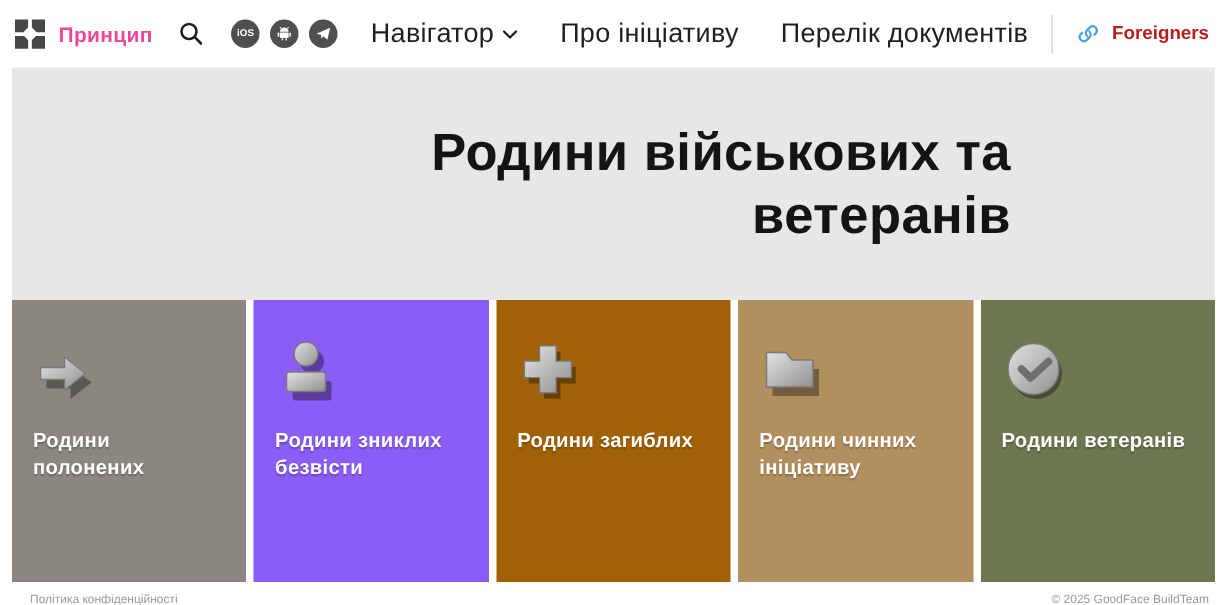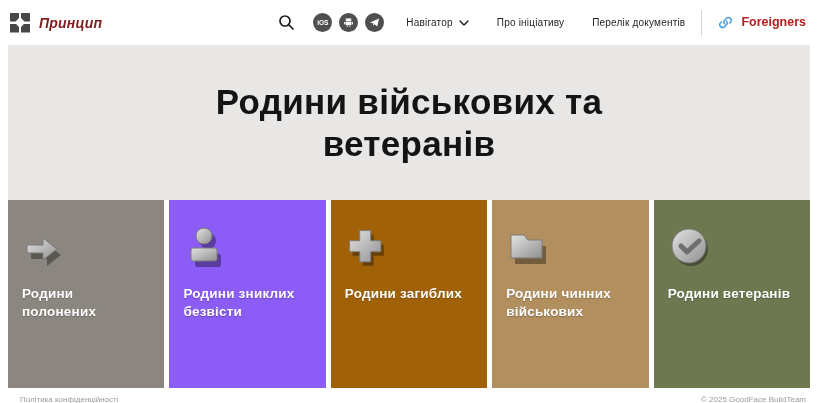--- a/index.html
+++ b/index.html
@@ -23,56 +23,56 @@
     display: grid;
     grid-template-columns: 9px 9px;
     grid-template-rows: 9px 9px;
     gap: 2px;
   }
   .logo-sq { background: #474747; }
   .logo-sq:nth-child(1) { clip-path: polygon(0 0,100% 0,100% 62%,62% 100%,0 100%); }
   .logo-sq:nth-child(2) { clip-path: polygon(0 0,100% 0,100% 100%,38% 100%,0 62%); }
   .logo-sq:nth-child(3) { clip-path: polygon(0 0,62% 0,100% 38%,100% 100%,0 100%); }
   .logo-sq:nth-child(4) { clip-path: polygon(38% 0,100% 0,100% 100%,0 100%,0 38%); }
-  .brand-name { font-size: 14px; font-weight: 700; letter-spacing: .2px; color:#7f1d1d;font-style:italic; }
+  .brand-name { font-size: 14px; font-weight: 700; letter-spacing: .2px; color:#ec4899; }
 
   .header-spacer { flex: 1; }
 
   .search-btn { display:flex; align-items:center; cursor:pointer; margin-right: 18px; }
 
   .badges { display: flex; gap: 7px; margin-right: 22px; }
   .badge {
     width: 19px; height: 19px; border-radius: 50%;
     background: #4f4f4f; color: #fff;
     display: flex; align-items: center; justify-content: center;
     font-size: 6.5px; font-weight: 700; cursor: pointer;
   }
 
   .nav { display: flex; align-items: center; gap: 28px; margin-right: 16px; }
   .nav-item {
     display: flex; align-items: center; gap: 6px;
-    font-size: 10px; color: #1f1f1f; letter-spacing: .2px;
+    font-size: 18px; color: #1f1f1f; letter-spacing: .2px;
     cursor: pointer; white-space: nowrap;
   }
 
   .v-divider { width: 1px; height: 26px; background: #d8d8d8; margin-right: 16px; }
 
   .foreigners {
     display: flex; align-items: flex-start; gap: 8px;
     font-size: 12.5px; font-weight: 700; color: #b91c1c;
     cursor: pointer; white-space: nowrap;
   }
 
   
   .hero {
     margin: 0 8px;
     height: 155px;
     background: #e8e7e5;
     display: flex; align-items: center; justify-content: center;
-    text-align: center;
+    text-align: right;
   }
   .hero h1 {
     font-size: 35px; font-weight: 700; color: #141414;
     line-height: 1.18; letter-spacing: .3px;
     max-width: 530px;
   }
 
   
   .cards {
     margin: 0 8px;
@@ -230,21 +230,21 @@
     <svg class="icon" viewBox="0 0 44 44">
       <defs>
           <linearGradient id="g4" x1="0" y1="0" x2="1" y2="1">
         <stop offset="0" stop-color="#e3e3e3"></stop>
             <stop offset="1" stop-color="#909090"></stop>
       </linearGradient>
         </defs>
       <path d="M7 12 h13 l4 5 h14 v18 H7 z" transform="translate(2,3)" fill="rgba(0,0,0,.35)"></path>
       <path d="M5 9 h13 l4 5 h14 v18 H5 z" fill="url(#g4)" stroke="#7a7a7a" stroke-width="1"></path>
     </svg>
-    <div class="label">Родини чинних військових</div>
+    <div class="label">Родини чинних ініціативу</div>
   </div>
 
   <div class="card" style="background: rgb(109, 119, 80);">
     <svg class="icon" viewBox="0 0 44 44">
       <defs>
           <linearGradient id="g5" x1="0" y1="0" x2="1" y2="1">
         <stop offset="0" stop-color="#e3e3e3"></stop>
             <stop offset="1" stop-color="#909090"></stop>
       </linearGradient>
         </defs>

